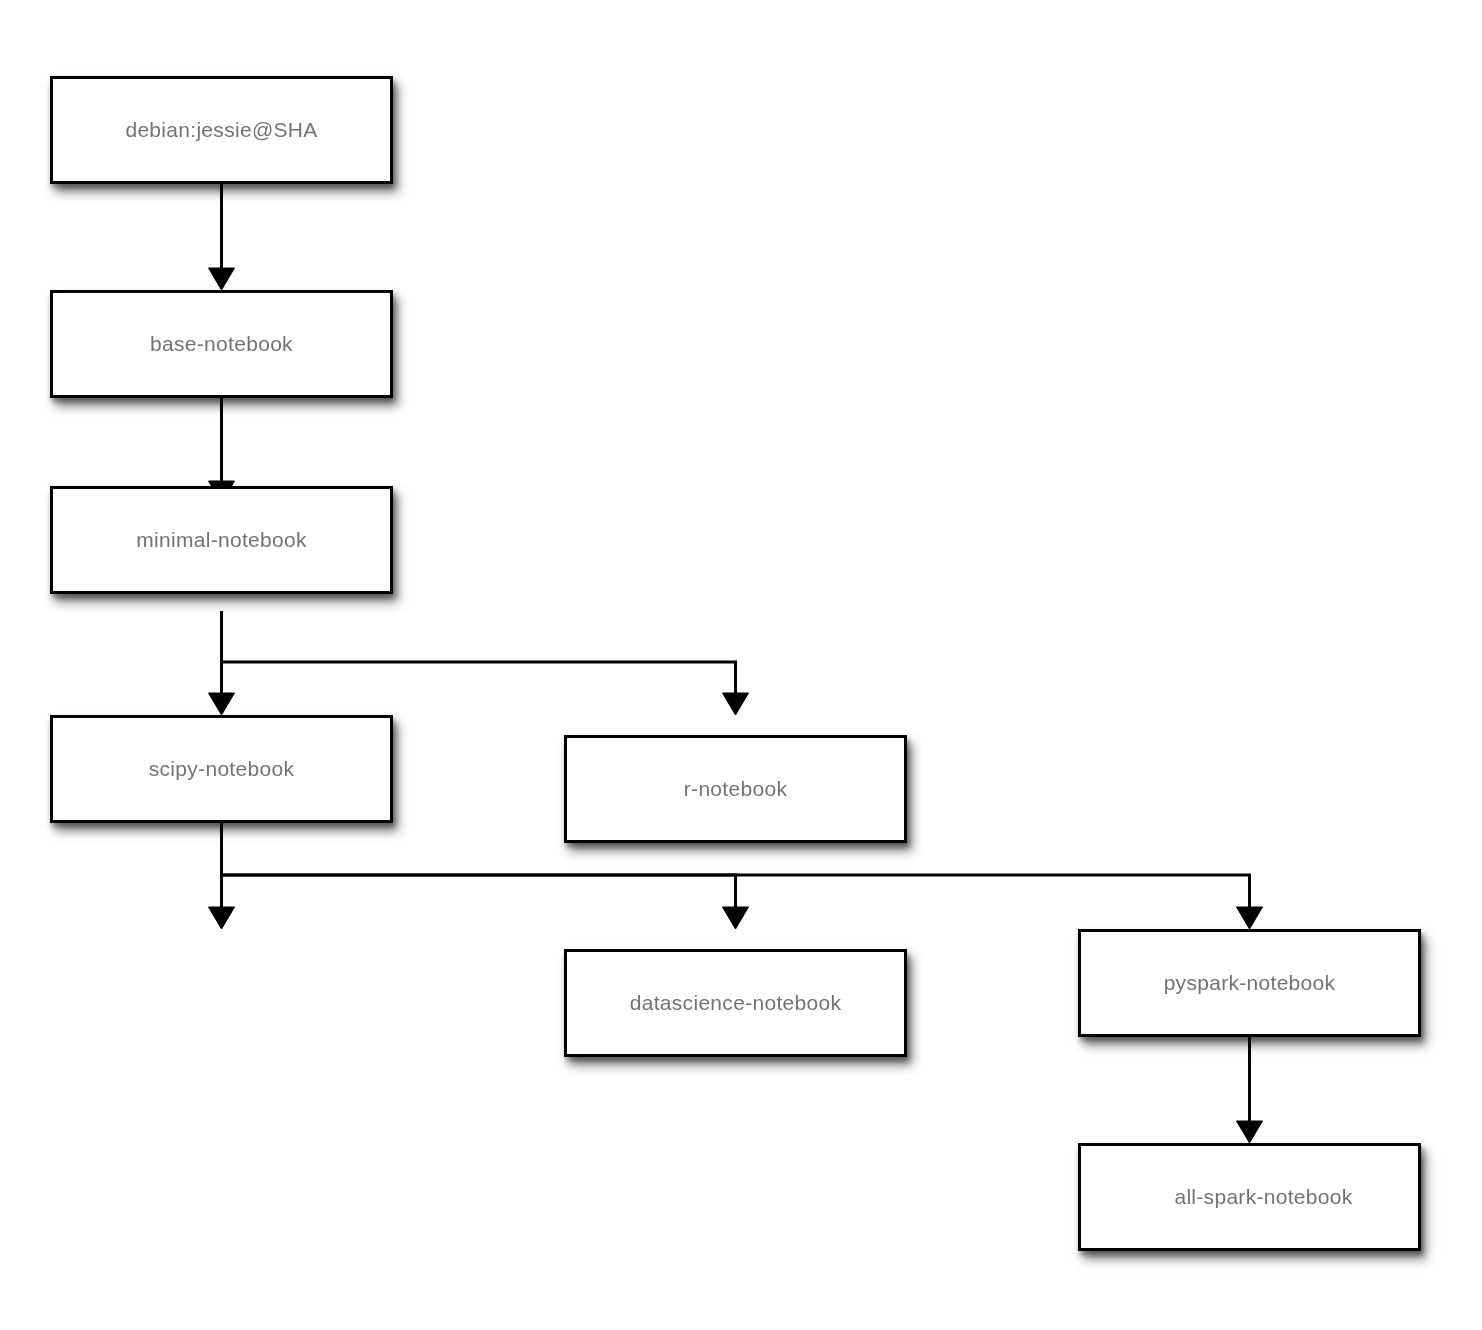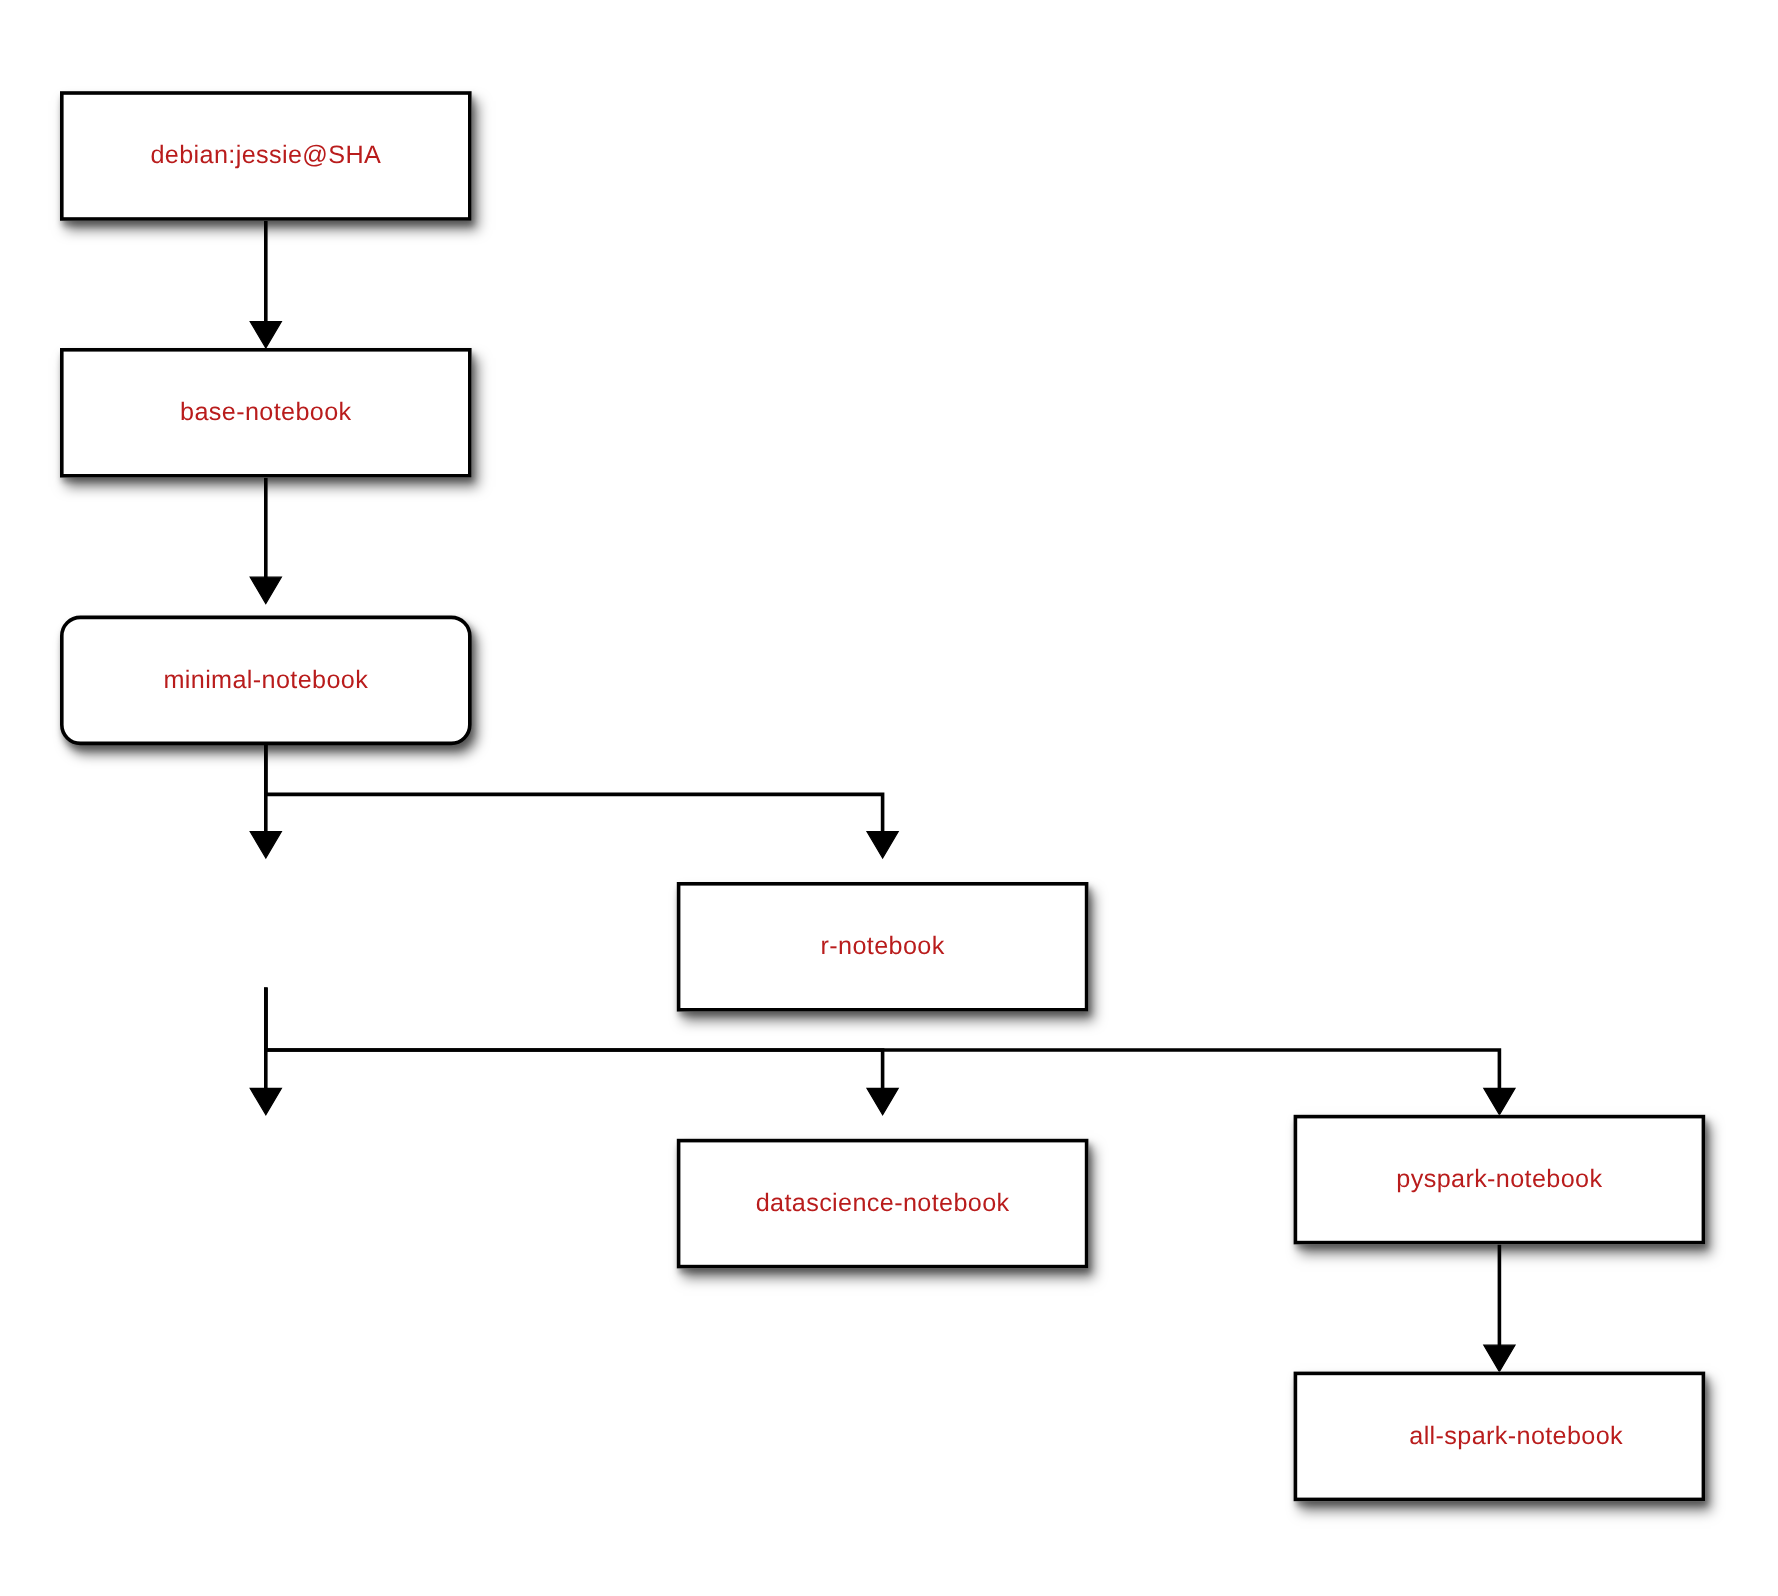--- a/index.html
+++ b/index.html
@@ -39,31 +39,31 @@
     background: #ffffff;
     border: 3px solid #000000;
     box-sizing: border-box;
     display: flex;
     align-items: center;
     justify-content: center;
     box-shadow: 5px 8px 10px rgba(0,0,0,0.50), 2px 4px 5px rgba(0,0,0,0.35);
   }
   .node .label {
     font-size: 21px;
-    color: #b91c1c;
+    color: #737373;
     letter-spacing: 0.3px;
     white-space: nowrap;
   }
   
   .c1 { left: 50px; }
   .c2 { left: 564px; margin-top: 20px; }
   .c3 { left: 1078px; }
   .r1 { top: 76px; }
   .r2 { top: 290px; }
-  .r3 { top: 513px; border-radius: 17px; }
+  .r3 { top: 486px; }
   .r4 { top: 715px; }
   .r5 { top: 929px; }
   .r6 { top: 1143px; padding-left: 28px; }
 </style>
 </head>
 <body>
 
 <div class="canvas">
 
   <svg class="edge-layer" width="1482" height="1330" viewBox="0 0 1482 1330" xmlns="http://www.w3.org/2000/svg">
@@ -114,20 +114,23 @@
   </div>
 
   <div class="node c1 r2">
     <span class="label">base-notebook</span>
   </div>
 
   <div class="node c1 r3">
     <span class="label">minimal-notebook</span>
   </div>
 
+  <div class="node c1 r4">
+    <span class="label">scipy-notebook</span>
+  </div>
 
   <div class="node c2 r4">
     <span class="label">r-notebook</span>
   </div>
 
 
   <div class="node c2 r5">
     <span class="label">datascience-notebook</span>
   </div>
 

